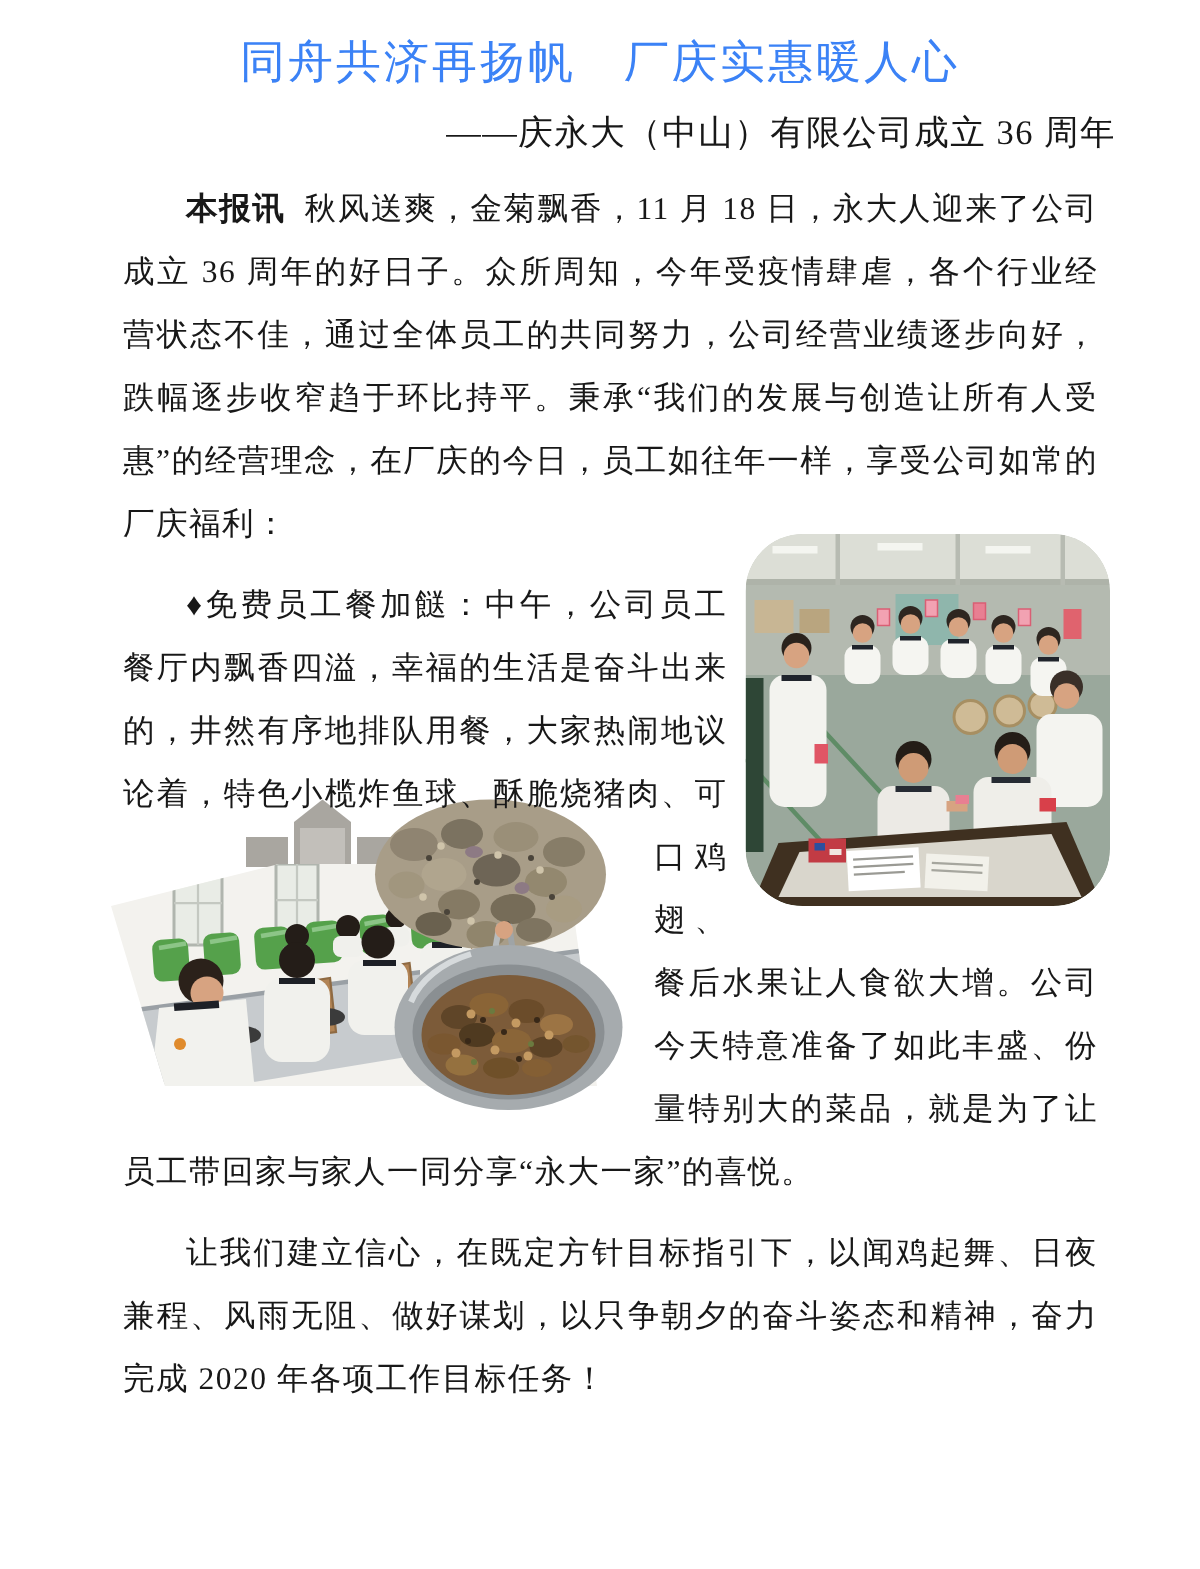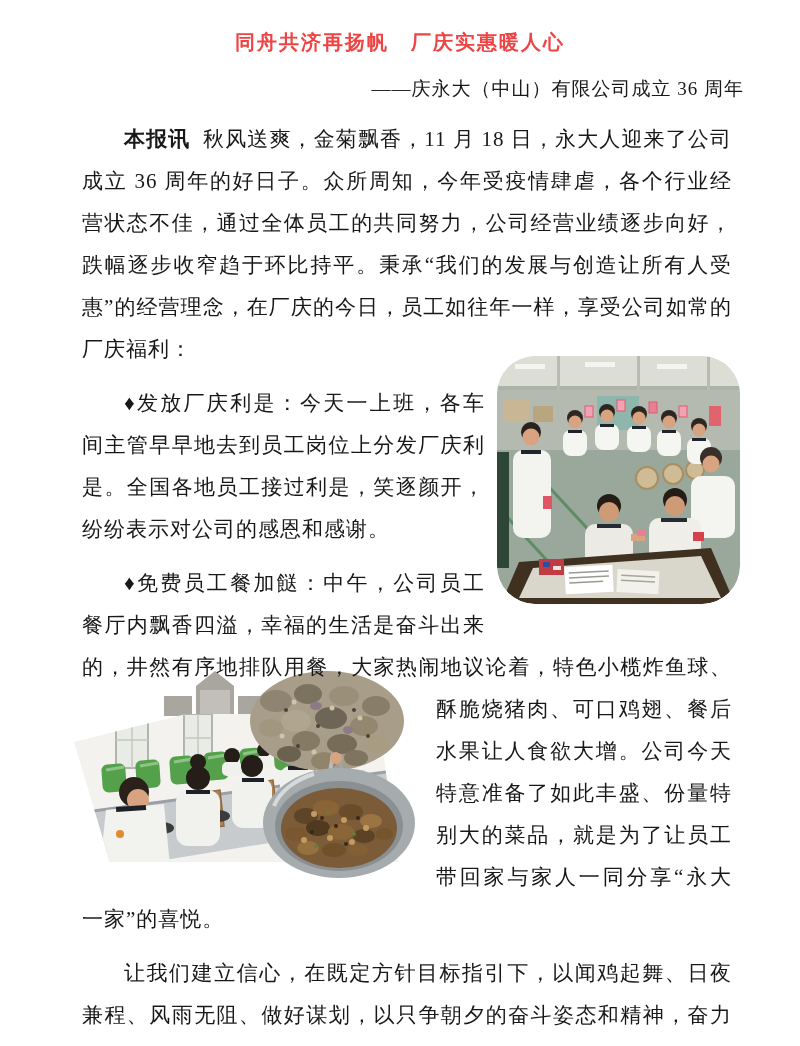--- a/index.html
+++ b/index.html
@@ -5,25 +5,25 @@
   html,body{margin:0;padding:0}
   body{
     width:800px;height:1046px;background:#ffffff;color:#181818;
     font-family:"Liberation Serif","DejaVu Serif",serif;
     overflow:hidden;
   }
   .page{padding:20px 56px 0 70px}
   .title{
     margin:0 -56px 0 -70px;text-align:center;
     font-family:"Liberation Sans","DejaVu Sans",sans-serif;
-    font-weight:bold;font-size:20px;line-height:44px;
-    color:#ef4444;letter-spacing:2px;
+    font-weight:normal;font-size:30px;line-height:44px;
+    color:#3b82f6;letter-spacing:2px;
   }
   .subtitle{
-    text-align:right;font-size:19px;line-height:34px;
+    text-align:right;font-size:23px;line-height:34px;
     margin:8px 0 12px 0;letter-spacing:1px;
   }
   .article{font-size:21px;line-height:42px;text-align:justify;letter-spacing:1px}
   .article p{margin:12px;text-indent:2em}
   .lead{font-weight:bold;margin-right:.6em}
   .photo-right{
     float:right;width:243px;height:248px;
     margin:-26px -8px 2px 12px;border-radius:38px;overflow:hidden;
   }
   .collage-left{
@@ -126,21 +126,21 @@
               </g>
         <g transform="rotate(3 140 224)">
                 <rect x="120" y="214" width="42" height="23" fill="#f2f1ea"></rect>
                 <path d="M124 220 h34 M124 225 h34" stroke="#a6a69e" stroke-width="1.5"></path>
               </g>
         <rect x="42" y="203" width="25" height="16" fill="#c23b44"></rect>
               <rect x="46" y="206" width="7" height="5" fill="#2c4f9e"></rect>
               <rect x="56" y="210" width="8" height="4" fill="#f0e6e0"></rect>
       </g>
     </svg>
-        </span><span>♦发放厂庆利是：今天一上班，各车间主管早早地去到员工岗位上分发厂庆利是。全国各地员工接过利是，笑逐颜开，纷纷表示对公司的感恩和感谢。</span></p>
+        </span></p>
 
     <p><span>♦免费员工餐加餸：中午，公司员工餐厅内飘香四溢，幸福的生活是奋斗出来的，井然有序地排队用餐，大家热闹地议论着，特色小榄炸鱼球、酥脆烧猪肉、</span><span class="collage-left">
           <svg viewBox="0 0 376 212" xmlns="http://www.w3.org/2000/svg">
       <g fill="#a9a6a0">
         <polygon points="150,20 169,5 188,20 188,50 150,50"></polygon>
         <rect x="118" y="30" width="28" height="20"></rect>
         <rect x="192" y="30" width="28" height="20"></rect>
       </g>
       <rect x="154" y="24" width="30" height="26" fill="#c2bfba"></rect>
       <defs>

